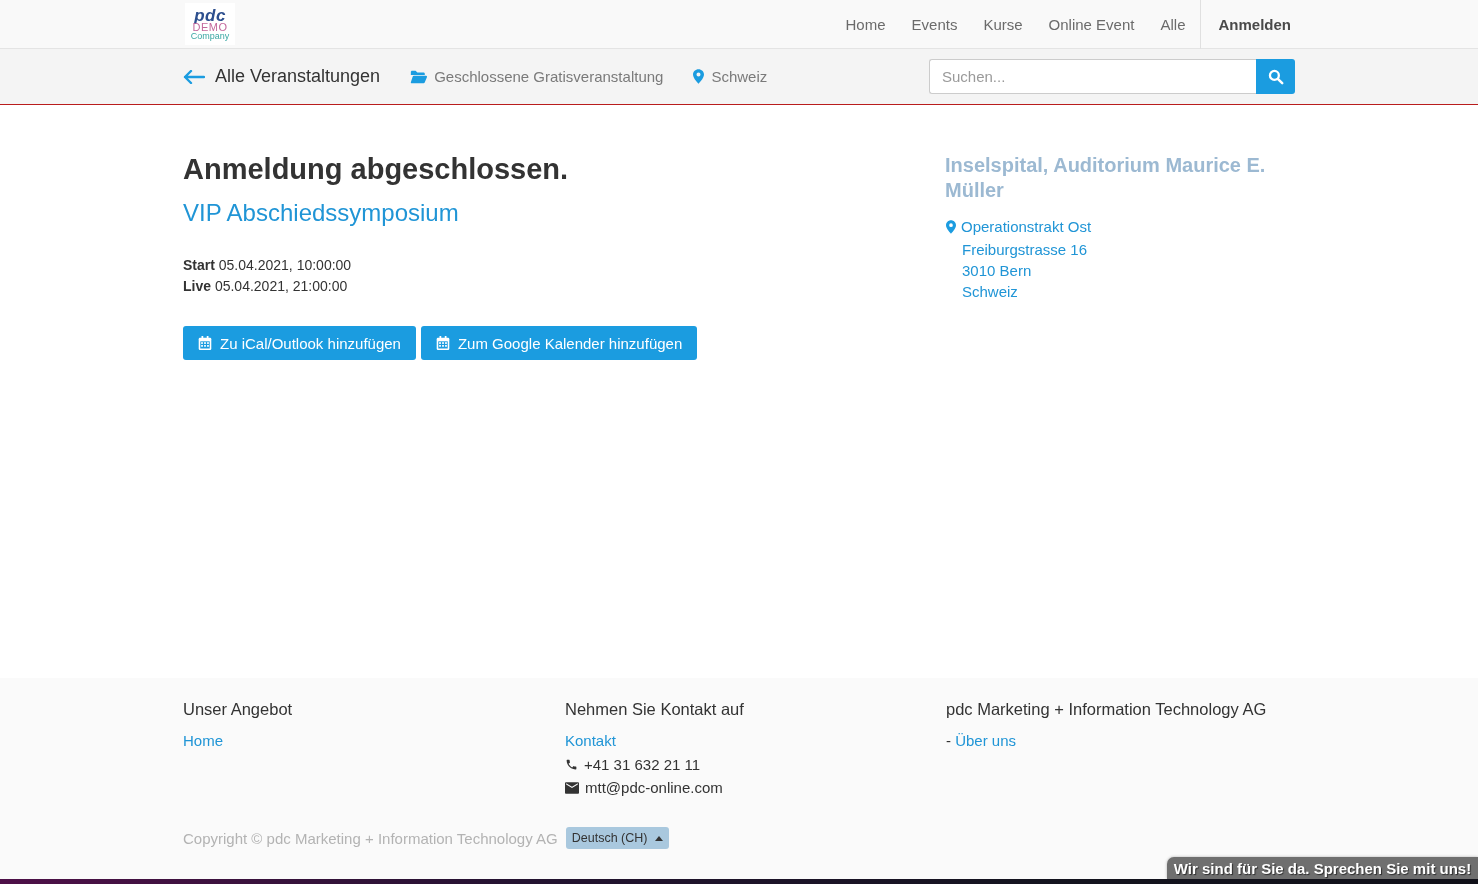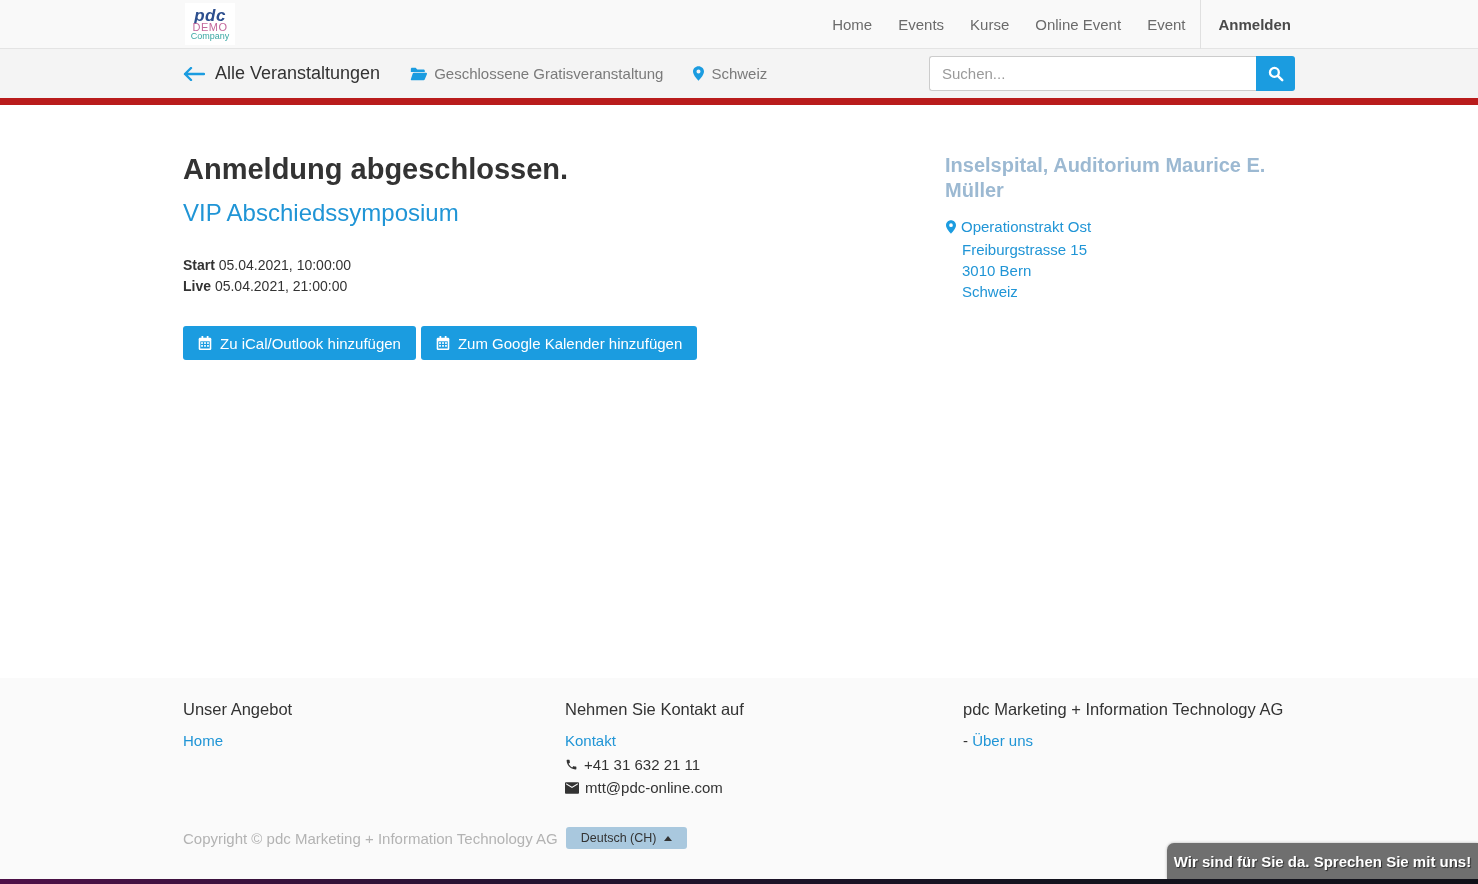--- a/index.html
+++ b/index.html
@@ -18,21 +18,21 @@
   .logo-l2 { color: #c4689c; font-size: 11px; margin-top: -2px; letter-spacing: 0.5px; }
   .logo-l3 { color: #3aa7a3; font-size: 9px; margin-top: -1px; }
   .nav-menu { display: flex; align-items: center; height: 100%; }
   .nav-item { color: #6b6b6b; font-size: 15px; padding: 0 13px; height: 100%;
     display: flex; align-items: center; cursor: pointer; white-space: nowrap; }
   .nav-divider { width: 1px; height: 49px; background: #e0e0e0; margin: 0 2px; }
   .nav-signin { color: #4a4a4a; font-weight: bold; font-size: 15px; padding: 0 4px 0 15px;
     height: 100%; display: flex; align-items: center; cursor: pointer; }
 
   
-  .toolbar { background: #f4f4f4; border-bottom: 7px solid #b91c1c; height: 56px; }
+  .toolbar { background: #f4f4f4; border-bottom: 1px solid #b91c1c; height: 56px; }
   .toolbar-inner { display: flex; align-items: center; justify-content: space-between;
     height: 100%; padding: 0 75px; }
   .toolbar-left { display: flex; align-items: center; }
   .back-link { display: flex; align-items: center; cursor: pointer; }
   .back-arrow { margin-right: 10px; display: flex; align-items: center; }
   .back-label { color: #333333; font-size: 18px; }
   .crumb { display: flex; align-items: center; margin-left: 30px; cursor: pointer; }
   .crumb .crumb-label { color: #7a7a7a; font-size: 15px; margin-left: 7px; }
   .search-group { display: flex; align-items: center; }
   .search-input { width: 327px; height: 35px; border: 1px solid #cccccc; border-right: none;
@@ -61,37 +61,37 @@
   .venue-address { margin-top: 13px; font-size: 15px; line-height: 21px; }
   .addr-line { color: #2095d6; cursor: pointer; display: flex; align-items: flex-start; }
   .addr-line .pin { margin: 2px 5px 0 1px; }
   .addr-indent { padding-left: 17px; }
 
   
   .footer { background: #fafafa; height: 206px; padding: 22px 75px 0 75px; }
   .footer-cols { display: flex; }
   .f-col1 { width: 382px; }
   .f-col2 { width: 381px; }
-  .f-col3 { flex: 1; margin-left: 17px; }
+  .f-col3 { flex: 1; }
   .f-heading { color: #333333; font-size: 16.5px; font-weight: 400; }
   .f-link { color: #2095d6; font-size: 15px; margin-top: 13px; cursor: pointer; display: inline-block; }
   .contact-line { display: flex; align-items: center; color: #333; font-size: 15px; margin-top: 6px; }
   .contact-line .c-icon { margin-right: 6px; display: flex; }
   .f-link-row { margin-top: 13px; font-size: 15px; color: #333; }
   .f-link-inline { color: #2095d6; cursor: pointer; }
   .copyright-row { margin-top: 31px; display: flex; align-items: center; }
   .copyright { color: #b3b3b3; font-size: 15px; }
   .lang-btn { margin-left: 8px; background: #a9c8de; border: none; border-radius: 3px;
-    padding: 4px 15px; font-size: 12.5px; color: #333; cursor: pointer; display: flex;
+    padding: 4px 6px; font-size: 12.5px; color: #333; cursor: pointer; display: flex;
     align-items: center; font-family: "Liberation Sans", sans-serif; }
   .caret-up { width: 0; height: 0; border-left: 4px solid transparent; border-right: 4px solid transparent;
     border-bottom: 5px solid #333; margin-left: 8px; }
 
   
-  .chat-tab { position: fixed; right: 0; bottom: 5px; width: 311px; height: 36px; background: #6f6f6f;
+  .chat-tab { position: fixed; right: 0; bottom: 5px; width: 311px; height: 22px; background: #6f6f6f;
     border-radius: 7px 0 0 0; display: flex; align-items: center; justify-content: center;
     cursor: pointer; box-shadow: 0 0 3px rgba(0,0,0,0.3); }
   .chat-label { color: #ffffff; font-weight: bold; font-size: 15px; white-space: nowrap;
     text-shadow: 1px 1px 1px rgba(0,0,0,0.6); }
   .bottom-bar { position: fixed; left: 0; bottom: 0; width: 100%; height: 5px;
     background: linear-gradient(90deg, #4e1048 0%, #241331 35%, #14141f 70%, #101018 100%); }
 </style>
 </head>
 <body>
 
@@ -100,21 +100,21 @@
     <div class="logo-box">
       <span class="logo-l1">pdc</span>
       <span class="logo-l2">DEMO</span>
       <span class="logo-l3">Company</span>
     </div>
     <div class="nav-menu">
       <span class="nav-item">Home</span>
       <span class="nav-item">Events</span>
       <span class="nav-item">Kurse</span>
       <span class="nav-item">Online Event</span>
-      <span class="nav-item">Event</span>
+      <span class="nav-item">Alle</span>
       <span class="nav-divider"></span>
       <span class="nav-signin">Anmelden</span>
     </div>
   </div>
 </div>
 
 <div class="toolbar">
   <div class="container toolbar-inner">
     <div class="toolbar-left">
       <div class="back-link">
@@ -215,21 +215,21 @@
     <div class="venue-name">Inselspital, Auditorium Maurice E. Müller</div>
     <div class="venue-address">
       <div class="addr-line">
         <span class="pin">
           <svg width="10" height="14" viewBox="0 0 12 16">
               <path d="M6 0 C2.7 0 0 2.6 0 5.9 C0 10.2 6 16 6 16 S12 10.2 12 5.9 C12 2.6 9.3 0 6 0 z M6 8 a2.2 2.2 0 1 1 0-4.4 a2.2 2.2 0 0 1 0 4.4 z" fill="#1b9ce0"></path>
             </svg>
         </span>
         <span>Operationstrakt Ost</span>
       </div>
-      <div class="addr-line addr-indent">Freiburgstrasse 15</div>
+      <div class="addr-line addr-indent">Freiburgstrasse 16</div>
       <div class="addr-line addr-indent">3010 Bern</div>
       <div class="addr-line addr-indent">Schweiz</div>
     </div>
   </div>
 </div>
 
 <div class="footer">
   <div class="container" style="padding:0; width:1112px;">
     <div class="footer-cols">
       <div class="f-col1">

